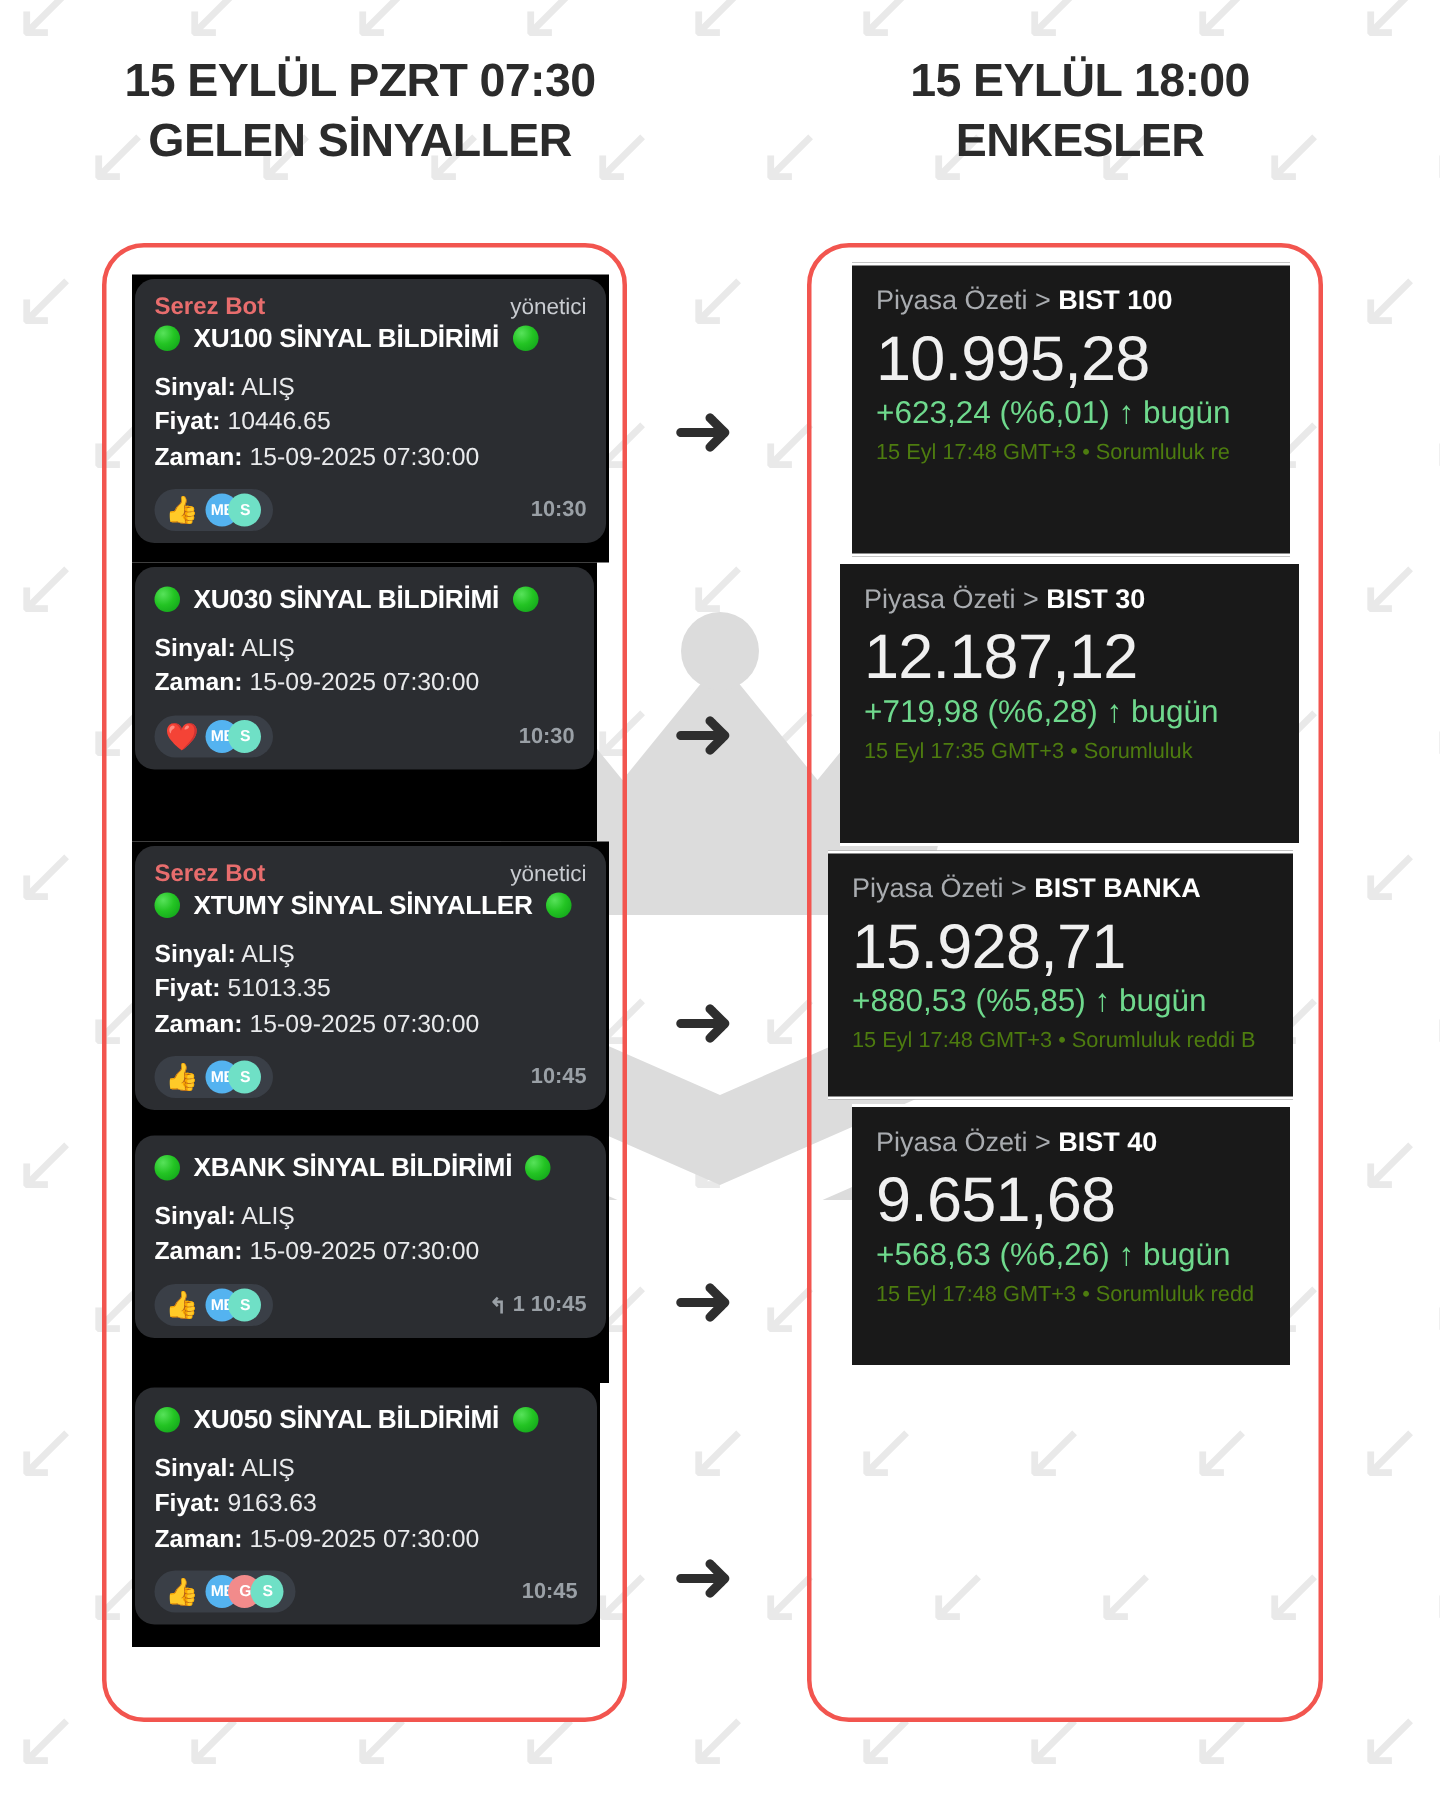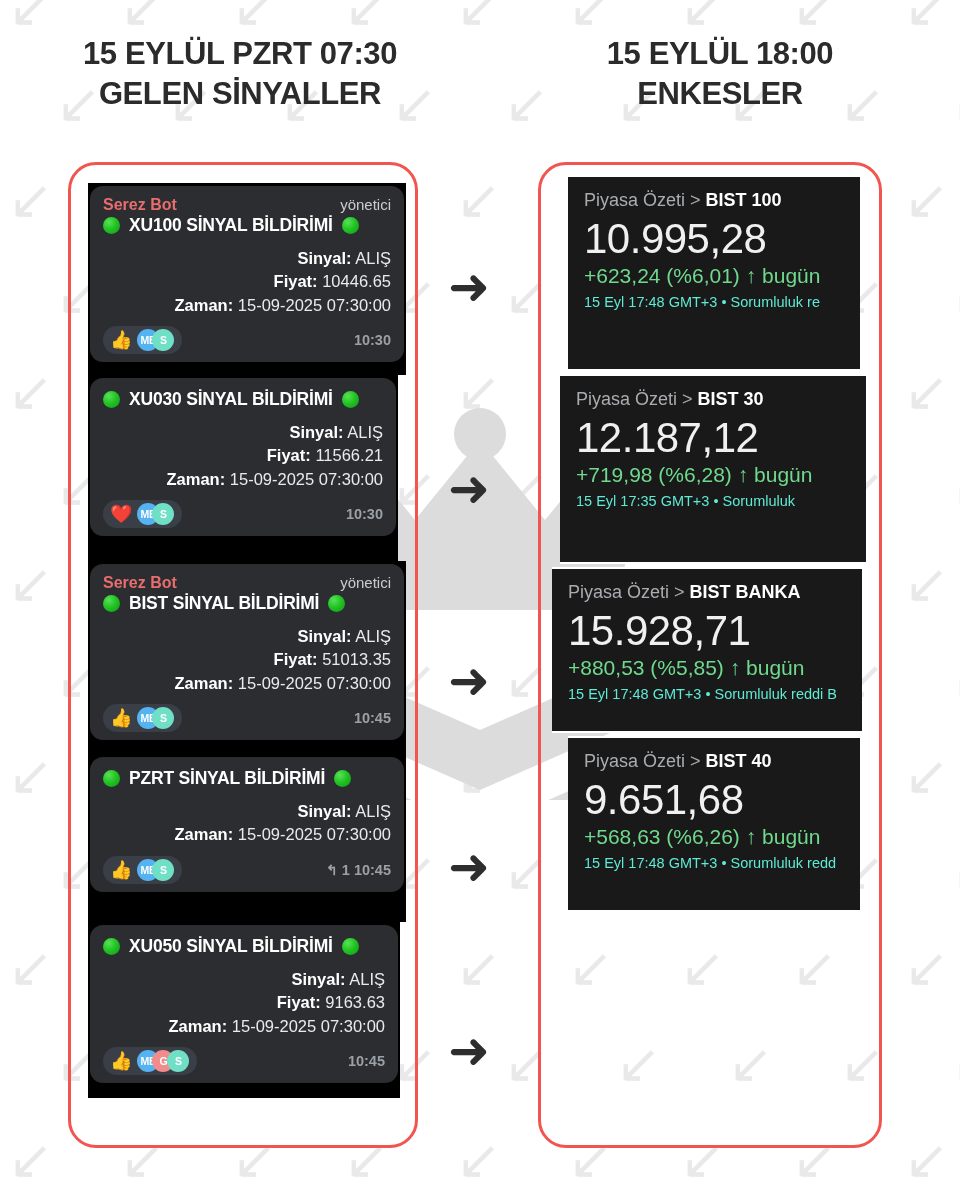--- a/index.html
+++ b/index.html
@@ -78,21 +78,20 @@
   }
   .msg-shot {
     background: #000;
     padding: 3px 2px;
   }
   .msg-bubble {
     background: #2b2d31;
     border-radius: 13px;
     padding: 10px 13px 8px 13px;
     position: relative;
-    text-align: right;
   }
   .msg-top {
     display: flex;
     justify-content: space-between;
     align-items: baseline;
     margin-bottom: 1px;
   }
   .sender {
     color: #e86d6d;
     font-size: 16px;
@@ -203,21 +202,21 @@
     letter-spacing: -0.5px;
     line-height: 1.12;
   }
   .q-change {
     color: #6fd98d;
     font-size: 21px;
     margin-top: 2px;
     white-space: nowrap;
   }
   .q-disc {
-    color: #5eead4;
+    color: #4d7c0f;
     font-size: 14.5px;
     margin-top: 6px;
     white-space: nowrap;
     overflow: hidden;
   }
 
   
   .flow-arrow {
     position: absolute;
     z-index: 5;
@@ -409,21 +408,20 @@
     </div>
     <div class="msg-shot" style="width: 310px; height: 186px;">
       <div class="msg-bubble">
         <div class="title-line">
           <span class="dot"></span>
           <span class="sig-title">XU030 SİNYAL BİLDİRİMİ</span>
           <span class="dot"></span>
         </div>
         <div class="msg-body">
           <div class="body-line"><b class="lbl-sig">Sinyal:</b> <span class="val-sig">ALIŞ</span></div>
-          <div class="body-line"><b class="lbl-price">Fiyat:</b> <span class="val-price">11566.21</span></div>
           <div class="body-line"><b class="lbl-time">Zaman:</b> <span class="val-time">15-09-2025 07:30:00</span></div>
         </div>
         <div class="msg-foot">
           <span class="reaction-pill">
             <span class="reaction-emoji">❤️</span>
             <span class="avatars">
               <span class="avatar av-mb">MB</span>
               <span class="avatar av-s">S</span>
             </span>
           </span>
@@ -434,21 +432,21 @@
       </div>
     </div>
     <div class="msg-shot" style="width: 318px; height: 193px;">
       <div class="msg-bubble">
         <div class="msg-top">
           <span class="sender">Serez Bot</span>
           <span class="admin-tag">yönetici</span>
         </div>
         <div class="title-line">
           <span class="dot"></span>
-          <span class="sig-title">BIST SİNYAL BİLDİRİMİ</span>
+          <span class="sig-title">XTUMY SİNYAL SİNYALLER</span>
           <span class="dot"></span>
         </div>
         <div class="msg-body">
           <div class="body-line"><b class="lbl-sig">Sinyal:</b> <span class="val-sig">ALIŞ</span></div>
           <div class="body-line"><b class="lbl-price">Fiyat:</b> <span class="val-price">51013.35</span></div>
           <div class="body-line"><b class="lbl-time">Zaman:</b> <span class="val-time">15-09-2025 07:30:00</span></div>
         </div>
         <div class="msg-foot">
           <span class="reaction-pill">
             <span class="reaction-emoji">👍</span>
@@ -460,21 +458,21 @@
           <span class="msg-meta">
             <span>10:45</span>
           </span>
         </div>
       </div>
     </div>
     <div class="msg-shot" style="width: 318px; height: 168px;">
       <div class="msg-bubble">
         <div class="title-line">
           <span class="dot"></span>
-          <span class="sig-title">PZRT SİNYAL BİLDİRİMİ</span>
+          <span class="sig-title">XBANK SİNYAL BİLDİRİMİ</span>
           <span class="dot"></span>
         </div>
         <div class="msg-body">
           <div class="body-line"><b class="lbl-sig">Sinyal:</b> <span class="val-sig">ALIŞ</span></div>
           <div class="body-line"><b class="lbl-time">Zaman:</b> <span class="val-time">15-09-2025 07:30:00</span></div>
         </div>
         <div class="msg-foot">
           <span class="reaction-pill">
             <span class="reaction-emoji">👍</span>
             <span class="avatars">

